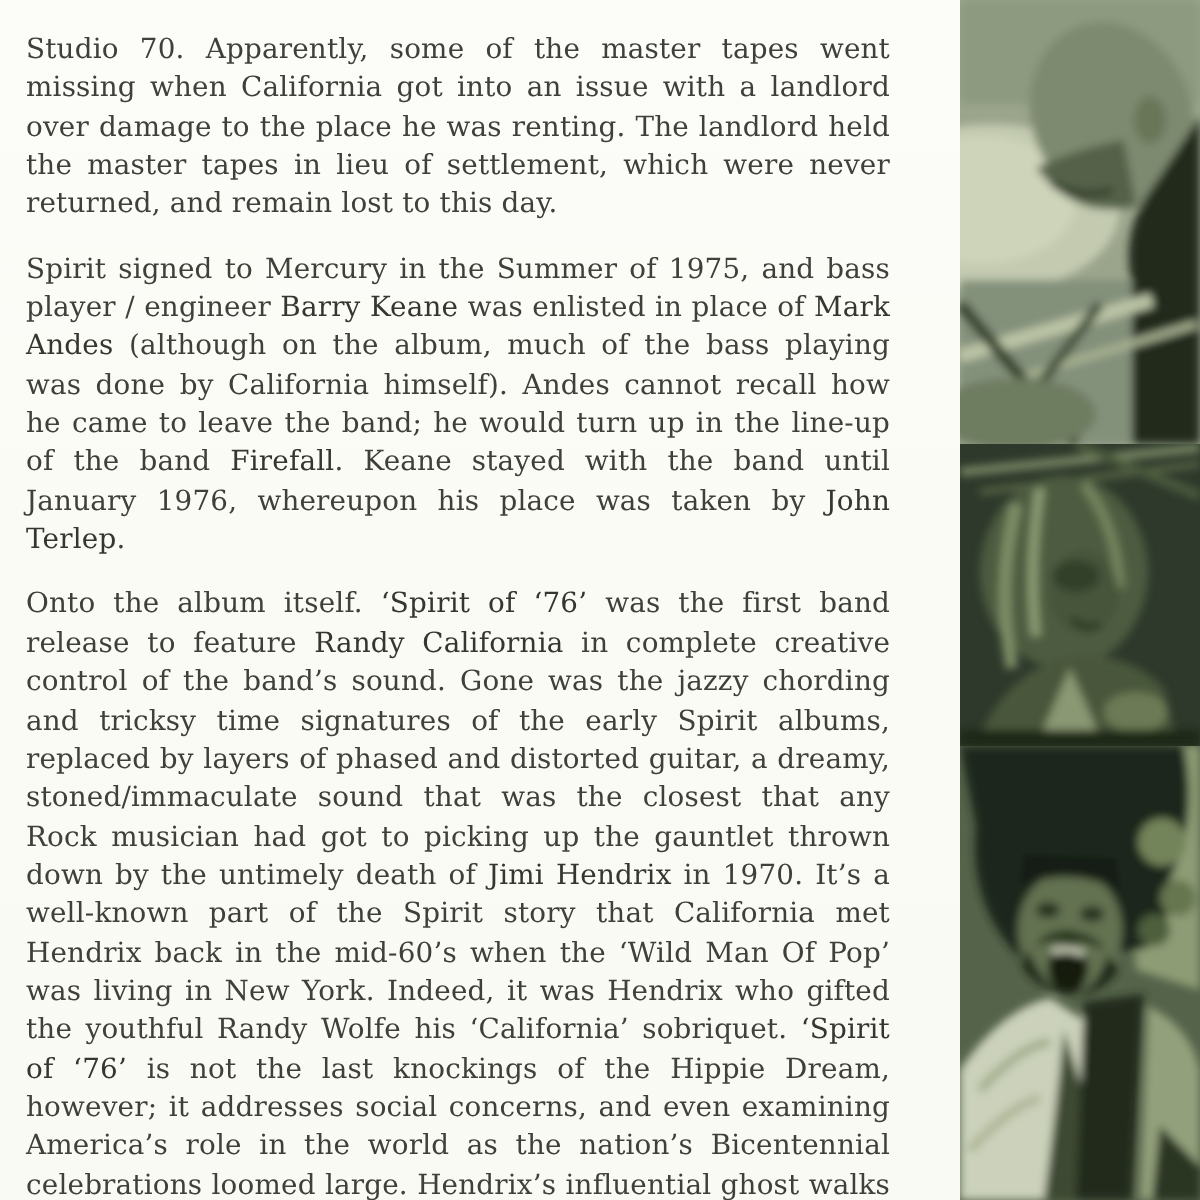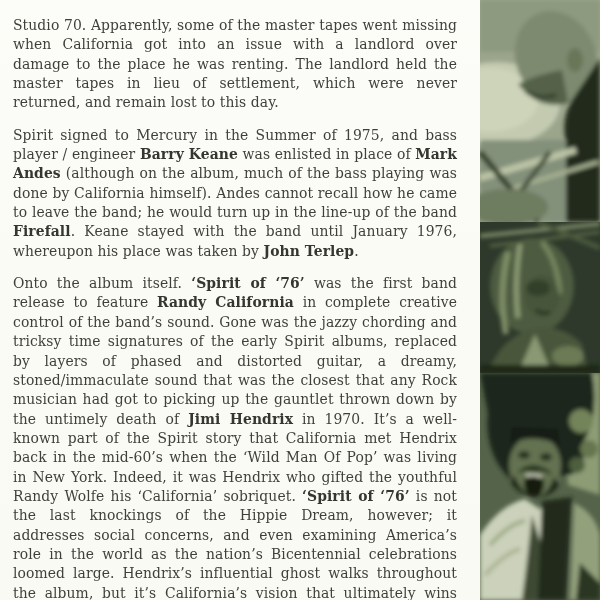--- a/index.html
+++ b/index.html
@@ -13,22 +13,22 @@
     background: linear-gradient(180deg, #fcfcf8 0%, #fafaf4 100%);
   }
   .text-col {
     position: absolute; left: 13px; top: 16px; width: 444px;
     color: #3e403a;
     font-size: 13.9px;
     line-height: 19.35px;
     text-align: justify;
     letter-spacing: 0.1px;
   }
-  .text-col p { margin: 0 0 13px 0; }
-  .text-col .bold { font-weight: 700; color: #34362f; }
+  .text-col p { margin: 0 12px 13px 0; }
+  .text-col .bold { font-weight: 400; color: #34362f; }
   .photo-col {
     position: absolute; left: 480px; top: 0; width: 120px; height: 600px;
     background: #2c372b;
   }
   .photo { margin: 0; padding: 0; display: block; overflow: hidden; }
   .photo svg { display: block; width: 120px; }
   .photo-1 { height: 222px; }
   .photo-2 { height: 151px; }
   .photo-3 { height: 227px; }
 </style>

